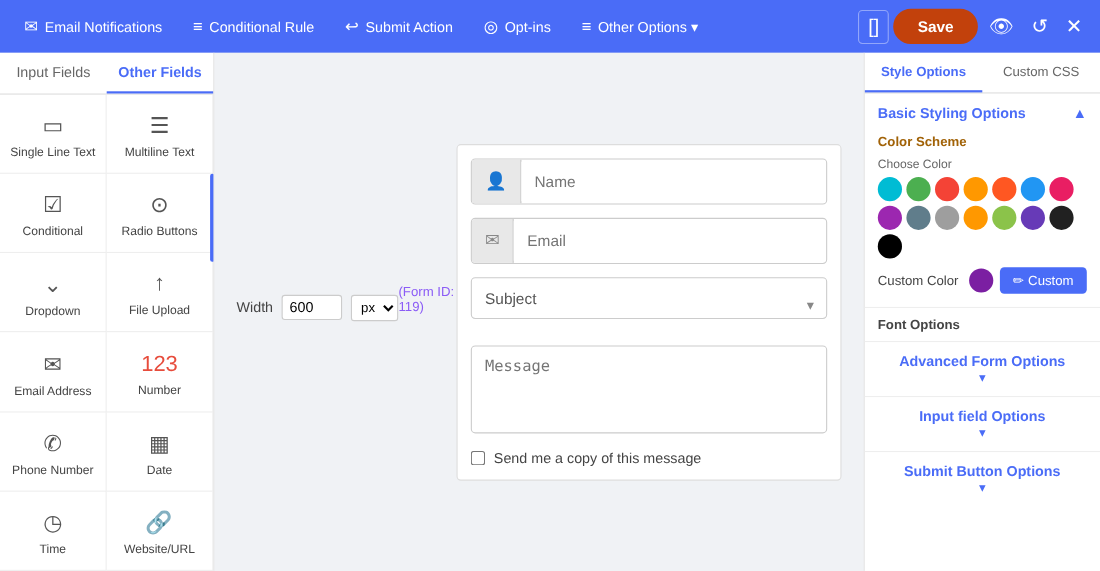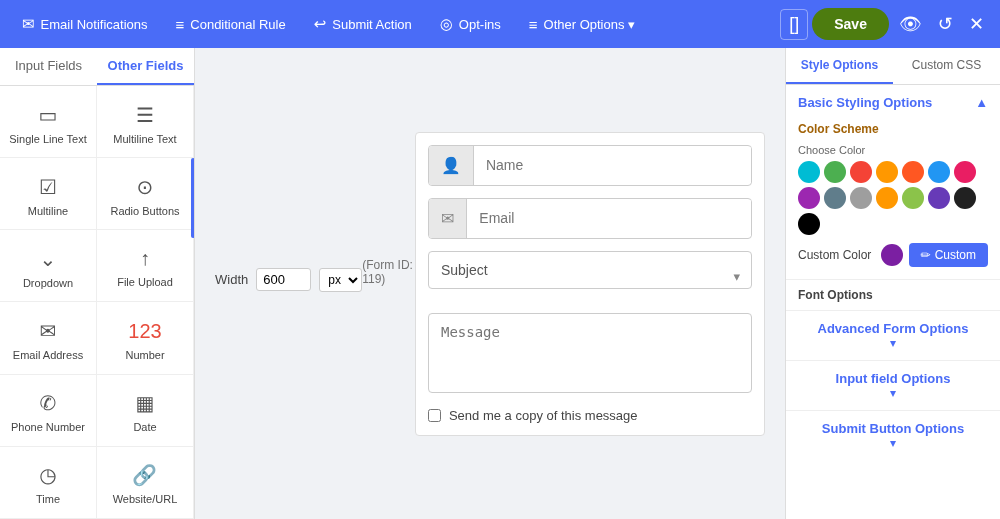--- a/index.html
+++ b/index.html
@@ -29,21 +29,21 @@
     .nav-spacer { flex: 1; }
     .nav-bracket {
       color: white;
       font-size: 18px;
       padding: 4px 8px;
       cursor: pointer;
       border: 1px solid rgba(255,255,255,0.4);
       border-radius: 4px;
     }
     .save-btn {
-      background: #4d7c0f;
+      background: #c2410c;
       color: white;
       border: none;
       padding: 8px 22px;
       border-radius: 20px;
       font-size: 14px;
       font-weight: bold;
       cursor: pointer;
     }
     .nav-icon-btn {
       color: white;
@@ -137,21 +137,21 @@
       width: 55px;
       font-size: 13px;
     }
     .px-select {
       border: 1px solid #ccc;
       border-radius: 3px;
       padding: 3px 4px;
       font-size: 12px;
       background: white;
     }
-    .form-id { font-size: 12px; color: #737373; margin-bottom: 24px; }
+    .form-id { font-size: 12px; color: #8b5cf6; margin-bottom: 24px; }
 
     .form-canvas {
       background: white;
       width: 500px;
       border: 1px solid #ddd;
       border-radius: 4px;
       padding: 12px;
     }
     .form-field-row {
       display: flex;
@@ -371,21 +371,21 @@
         <div class="field-item">
           <span class="field-icon">▭</span>
     <span class="field-label">Single Line Text</span>
         </div>
         <div class="field-item">
           <span class="field-icon">☰</span>
     <span class="field-label">Multiline Text</span>
         </div>
         <div class="field-item">
           <span class="field-icon">☑</span>
-    <span class="field-label">Multiline</span>
+    <span class="field-label">Conditional</span>
         </div>
         <div class="field-item">
           <span class="field-icon">⊙</span>
     <span class="field-label">Radio Buttons</span>
         </div>
         <div class="field-item">
           <span class="field-icon">⌄</span>
     <span class="field-label">Dropdown</span>
         </div>
         <div class="field-item">

